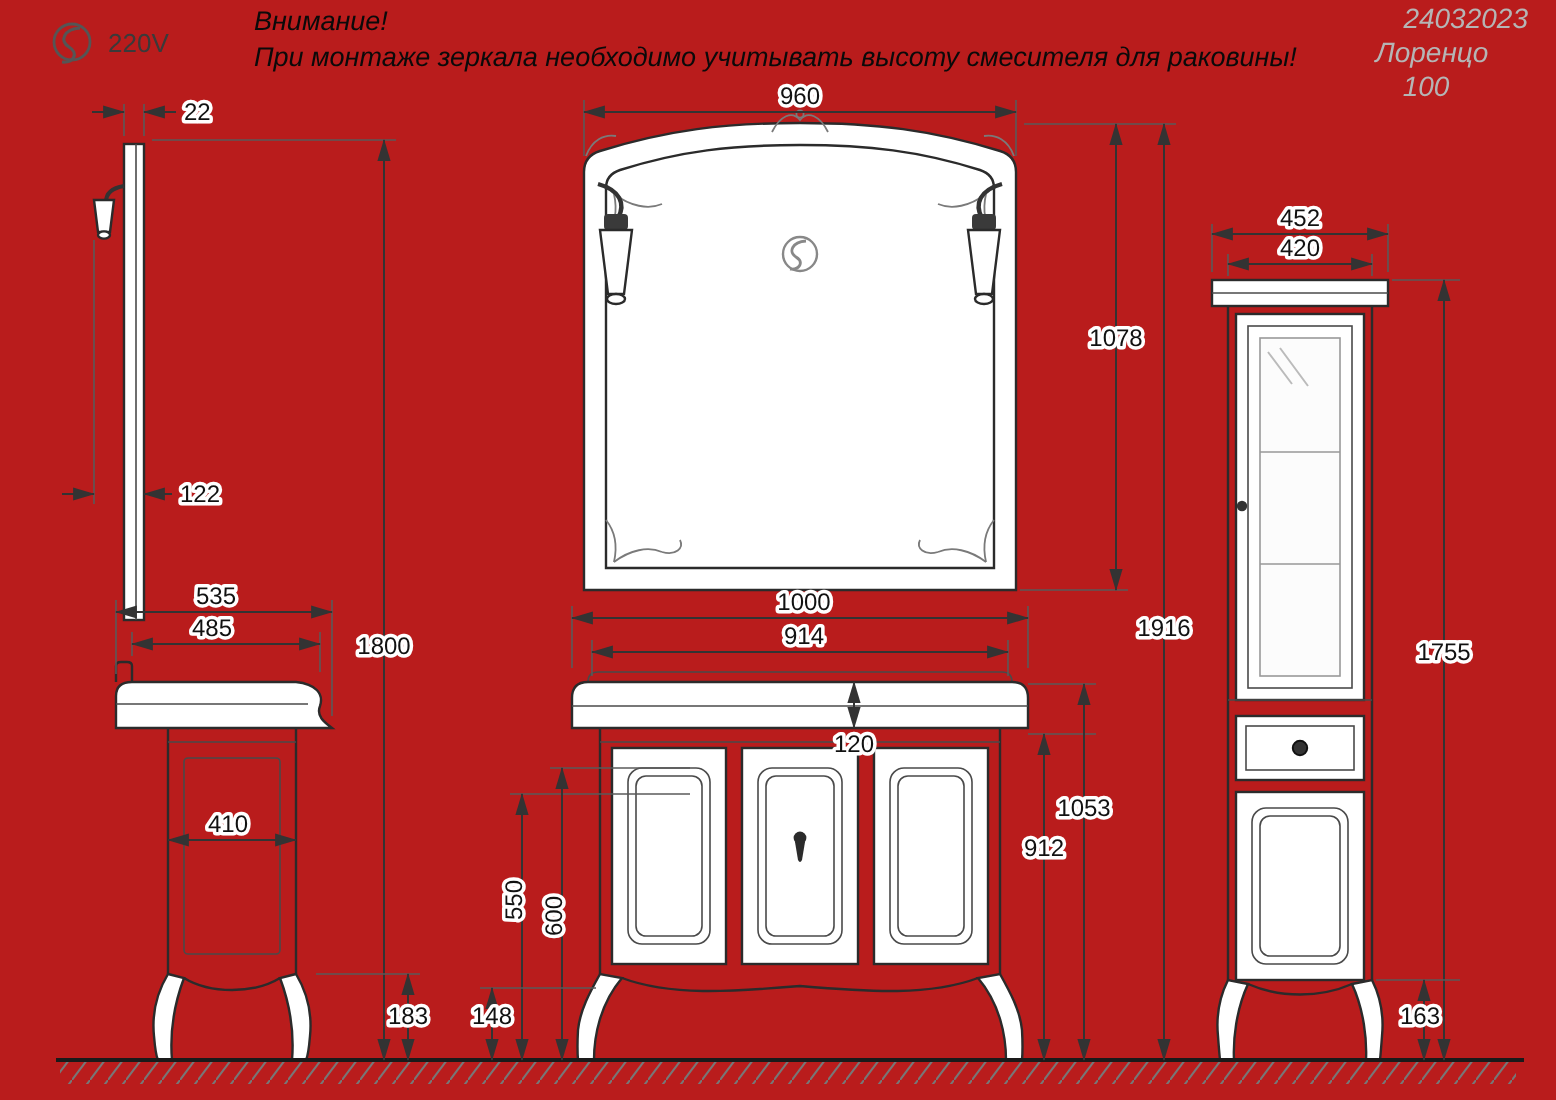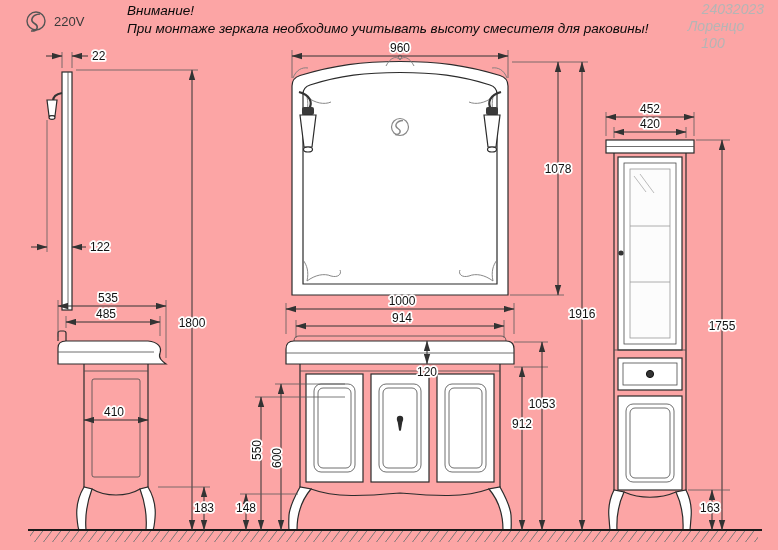--- a/index.html
+++ b/index.html
@@ -1,16 +1,16 @@
 <!DOCTYPE html>
 <html><head>
 <meta charset="utf-8">
 <style>
   html,body{margin:0;padding:0;background:#fff;}
-  #stage{position:relative;width:778px;height:550px;background:#fca5a5;overflow:hidden;}
+  #stage{position:relative;width:778px;height:550px;background:#b91c1c;overflow:hidden;}
   svg{display:block;}
   .l1{stroke:#2b2b2b;stroke-width:1.2;fill:none;}
   .o1{stroke:#2b2b2b;stroke-width:1.2;fill:#ffffff;}
   .l2{stroke:#4a4a4a;stroke-width:0.8;fill:none;}
   .dec{stroke:#7a7a7a;stroke-width:0.9;fill:none;}
   .ex{stroke:#5a5a5a;stroke-width:0.8;fill:none;}
   .dl{stroke:#333;stroke-width:1;fill:none;marker-start:url(#arr);marker-end:url(#arr);}
   .da{stroke:#333;stroke-width:1;fill:none;marker-end:url(#arr);}
   .t{font:12px "Liberation Sans",sans-serif;fill:#111;paint-order:stroke fill;stroke:#fff;stroke-width:3.5px;stroke-linejoin:round;}
   .it{font:italic 13.5px "Liberation Sans",sans-serif;fill:#0a0a0a;}

